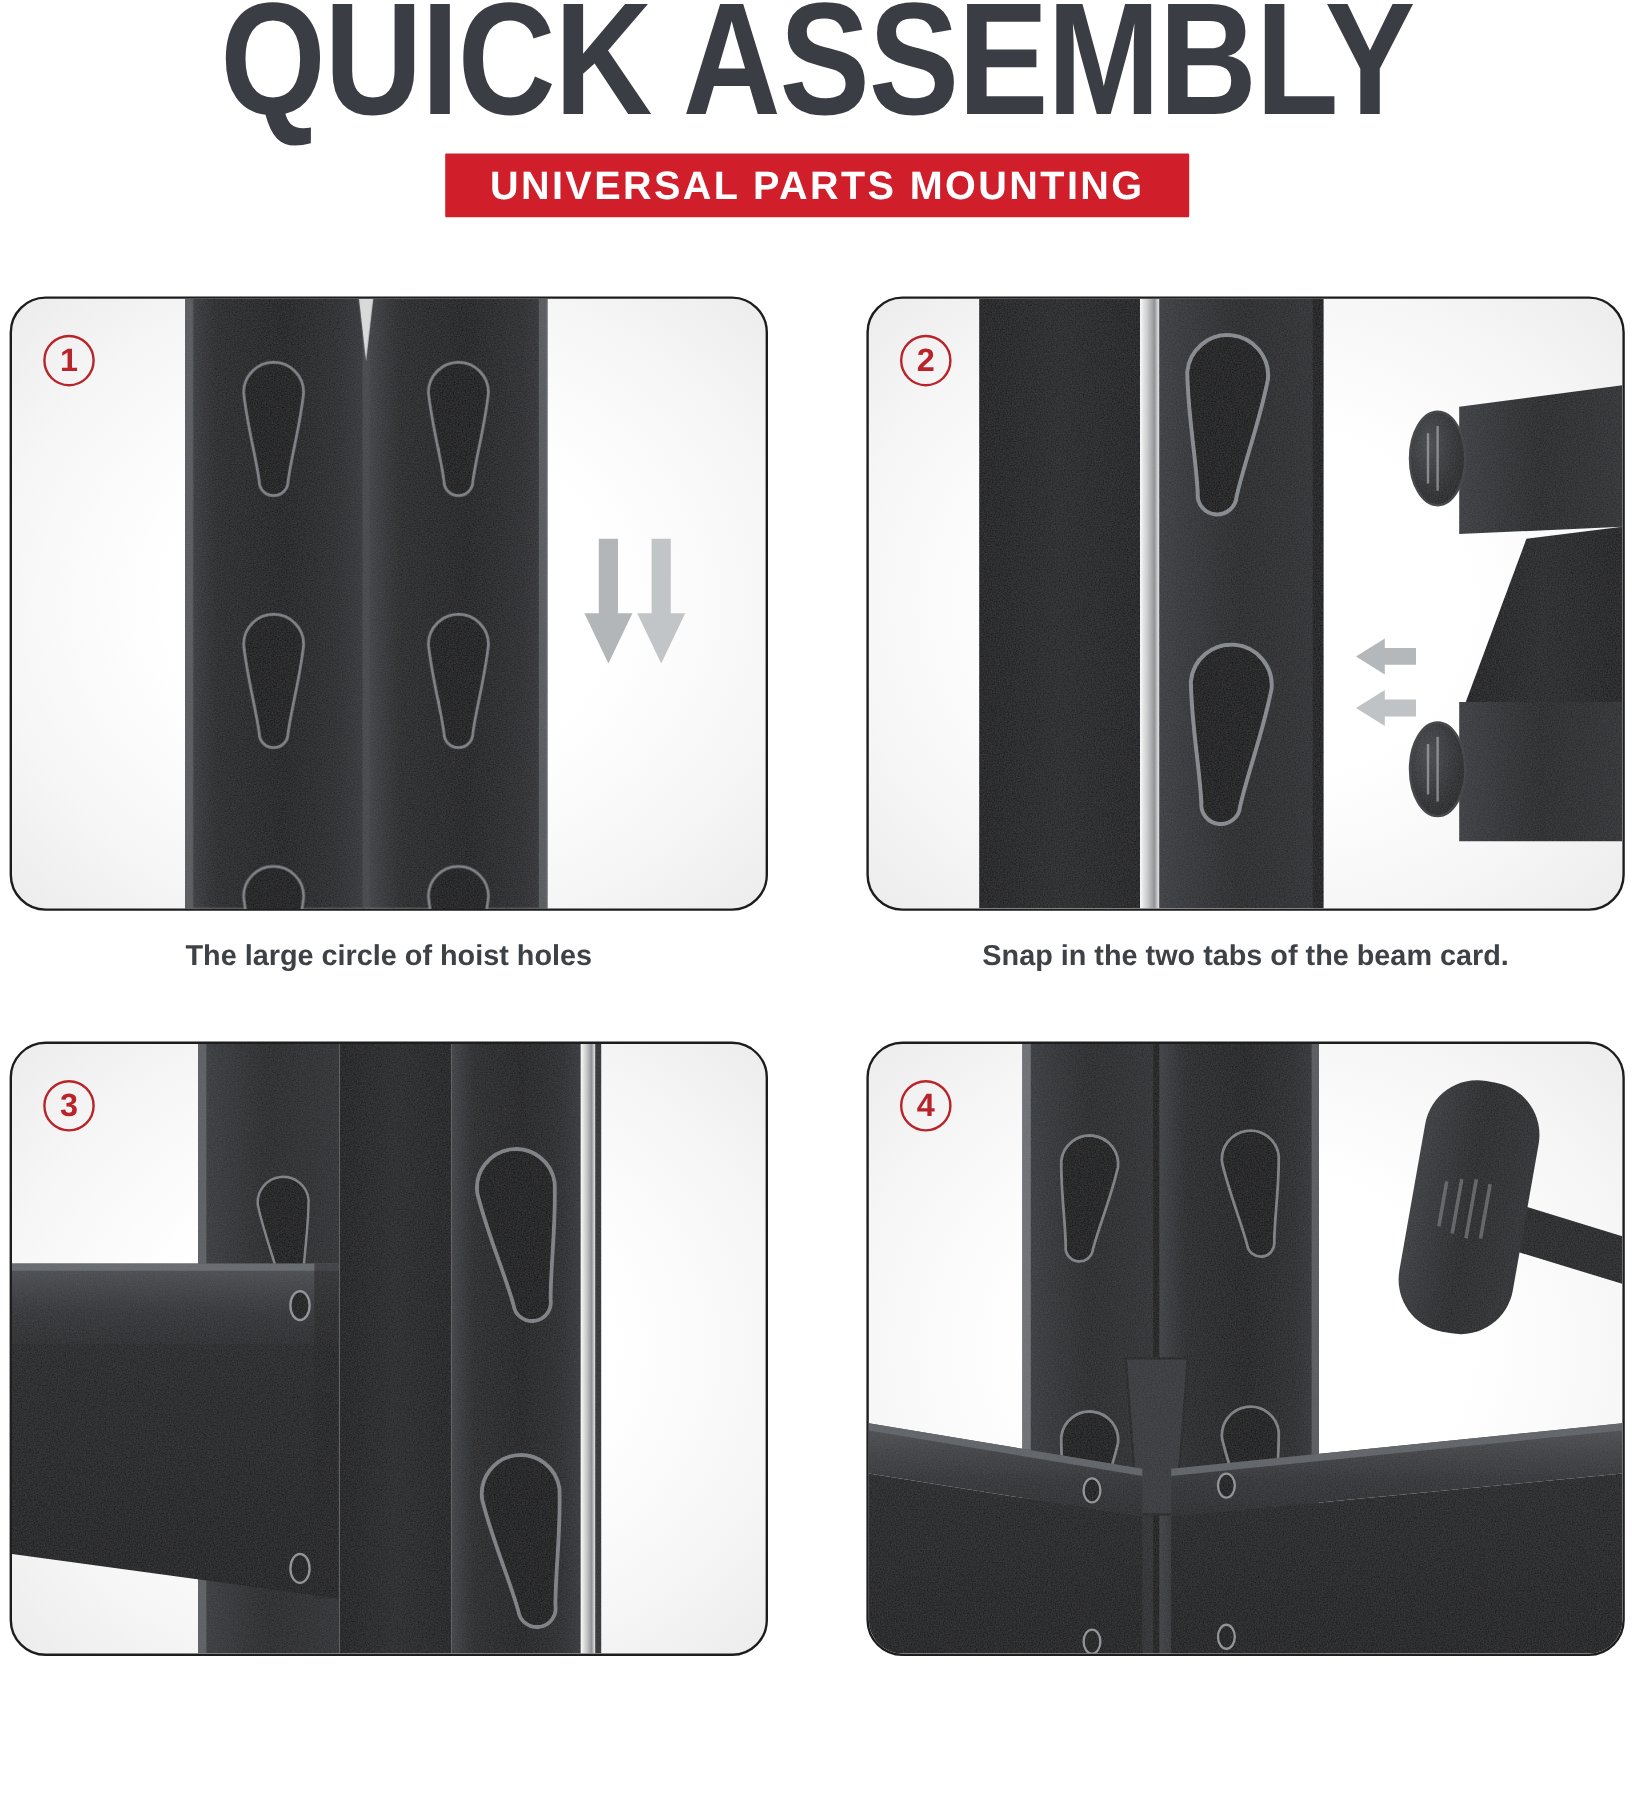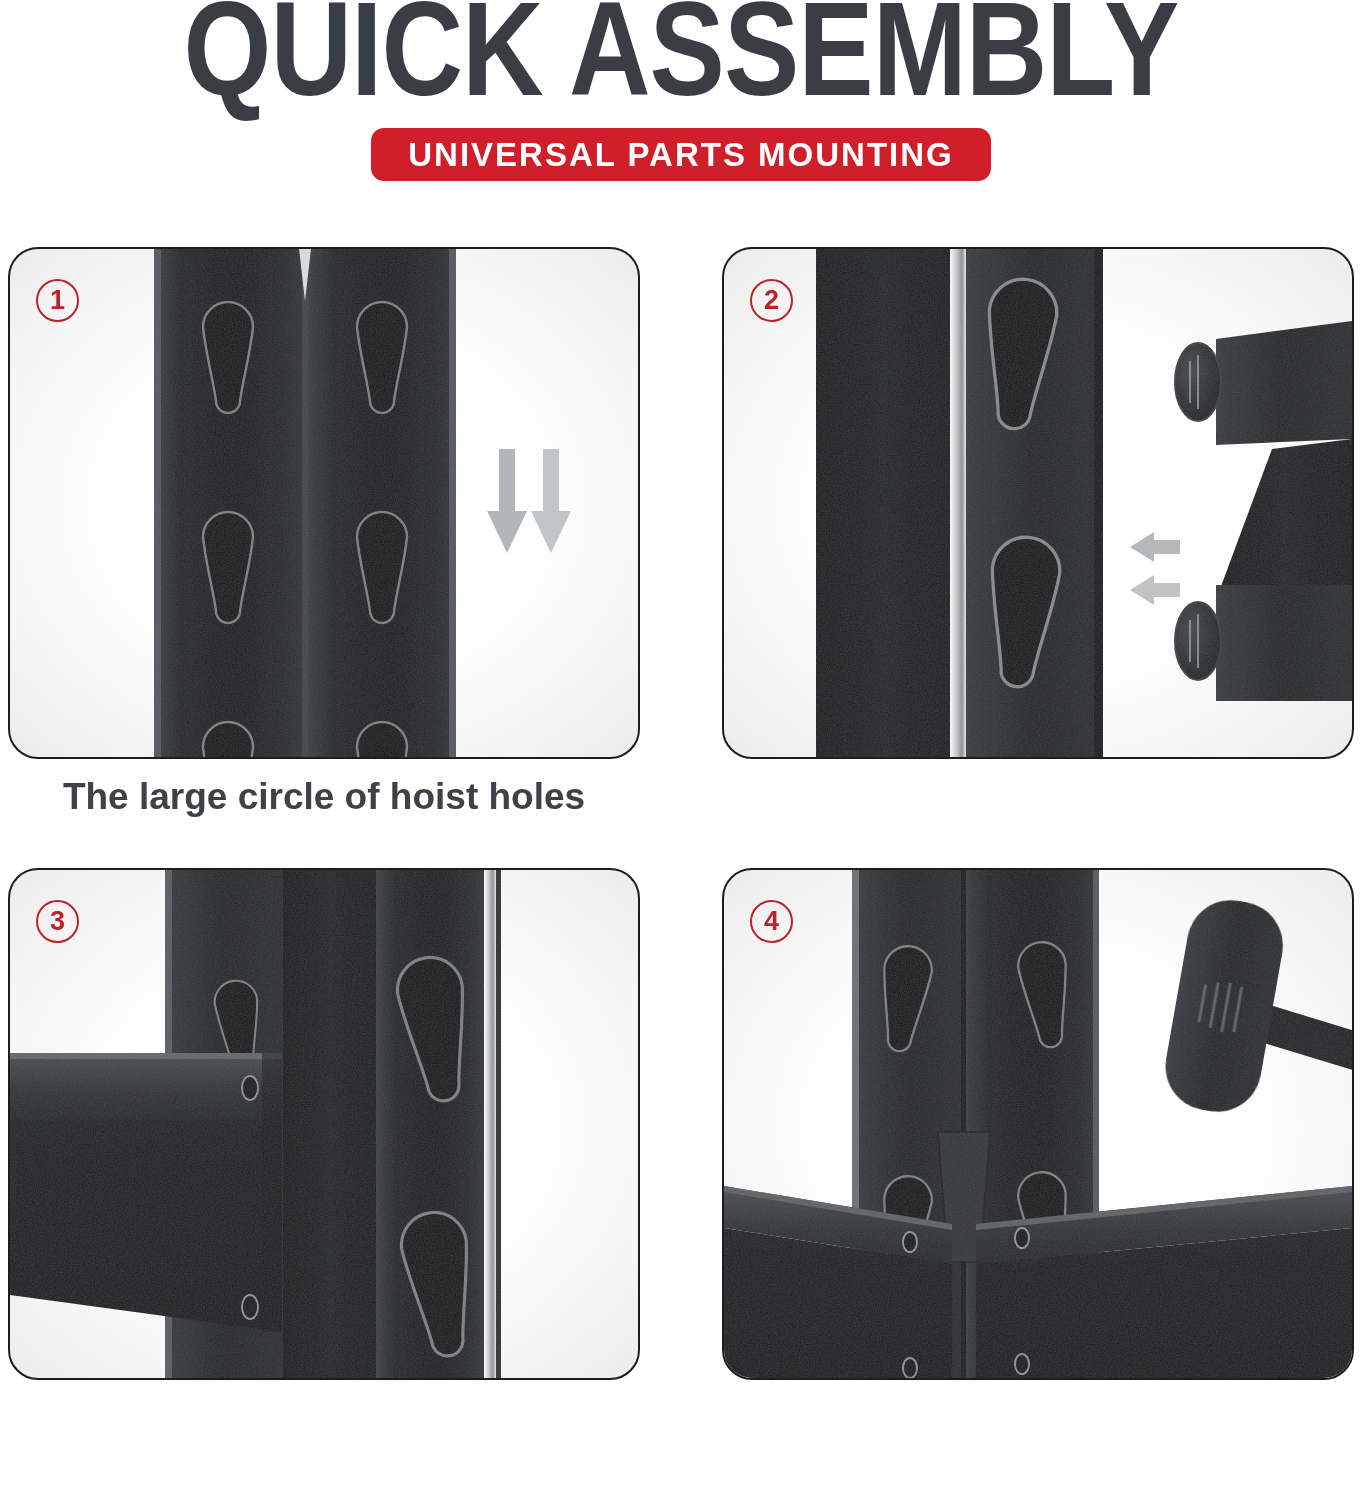--- a/index.html
+++ b/index.html
@@ -18,21 +18,21 @@
   }
   .title-wrap h1{
     margin:0;font-size:113px;font-weight:bold;line-height:1.07;
     color:var(--title-gray,#3a3e44);
     letter-spacing:-1px;white-space:nowrap;
     transform:scaleY(1.18);transform-origin:center top;
   }
   .banner{
     width:620px;height:53px;margin:30px auto 0;
     background:var(--accent-red,#d01f2b);
-    border-radius:13px;
+    border-radius:1px;
     display:flex;align-items:center;justify-content:center;
     color:#ffffff;font-weight:bold;font-size:33px;letter-spacing:2px;
     white-space:nowrap;
   }
 
   
   .grid{
     margin:66px 8px 0;
     display:grid;grid-template-columns:632px 632px;column-gap:82px;
   }
@@ -45,21 +45,21 @@
   .panel svg.illustration{position:absolute;left:0;top:0;display:block;}
   .badge{
     position:absolute;left:26px;top:30px;width:39px;height:39px;
     border:2.5px solid var(--badge-red,#b9242a);border-radius:50%;
     color:var(--badge-red,#b9242a);
     display:flex;align-items:center;justify-content:center;
     font-size:27px;font-weight:bold;z-index:2;background:transparent;
   }
   .caption{
     margin:22px 0 0;min-height:87px;
-    text-align:center;font-size:37px;line-height:32px;font-weight:bold;
+    text-align:center;font-size:24px;line-height:32px;font-weight:bold;
     color:var(--caption-gray,#3e4247);
   }
   .defs-svg{position:absolute;width:0;height:0;}
 </style>
 </head>
 <body>
 
 <svg class="defs-svg" aria-hidden="true">
   <defs>
     <linearGradient id="gBar" x1="0" y1="0" x2="1" y2="0">
@@ -181,20 +181,23 @@
           </g>
           <g>
             <path d="M406,298 l24,-15 v8 h26 v14 h-26 v8 z" fill="#b4b8bb"></path>
             <path d="M406,341 l24,-15 v8 h26 v14 h-26 v8 z" fill="#c0c3c6"></path>
           </g>
         </svg>
         <div class="badge">
           <span>2</span>
         </div>
       </div>
+      <p class="caption">
+        <span>Snap in the two tabs of the beam card.</span>
+      </p>
     </section>
 
     <section class="step">
       <div class="panel">
         <svg class="illustration" width="628" height="508" viewBox="0 0 628 508">
           <g filter="url(#grain)">
             <rect x="155" y="0" width="118" height="508" fill="url(#gFace)"></rect>
             <rect x="155" y="0" width="7" height="508" fill="#595c60"></rect>
             <rect x="273" y="0" width="93" height="508" fill="url(#gSide)"></rect>
             <rect x="366" y="0" width="108" height="508" fill="url(#gBar)"></rect>

